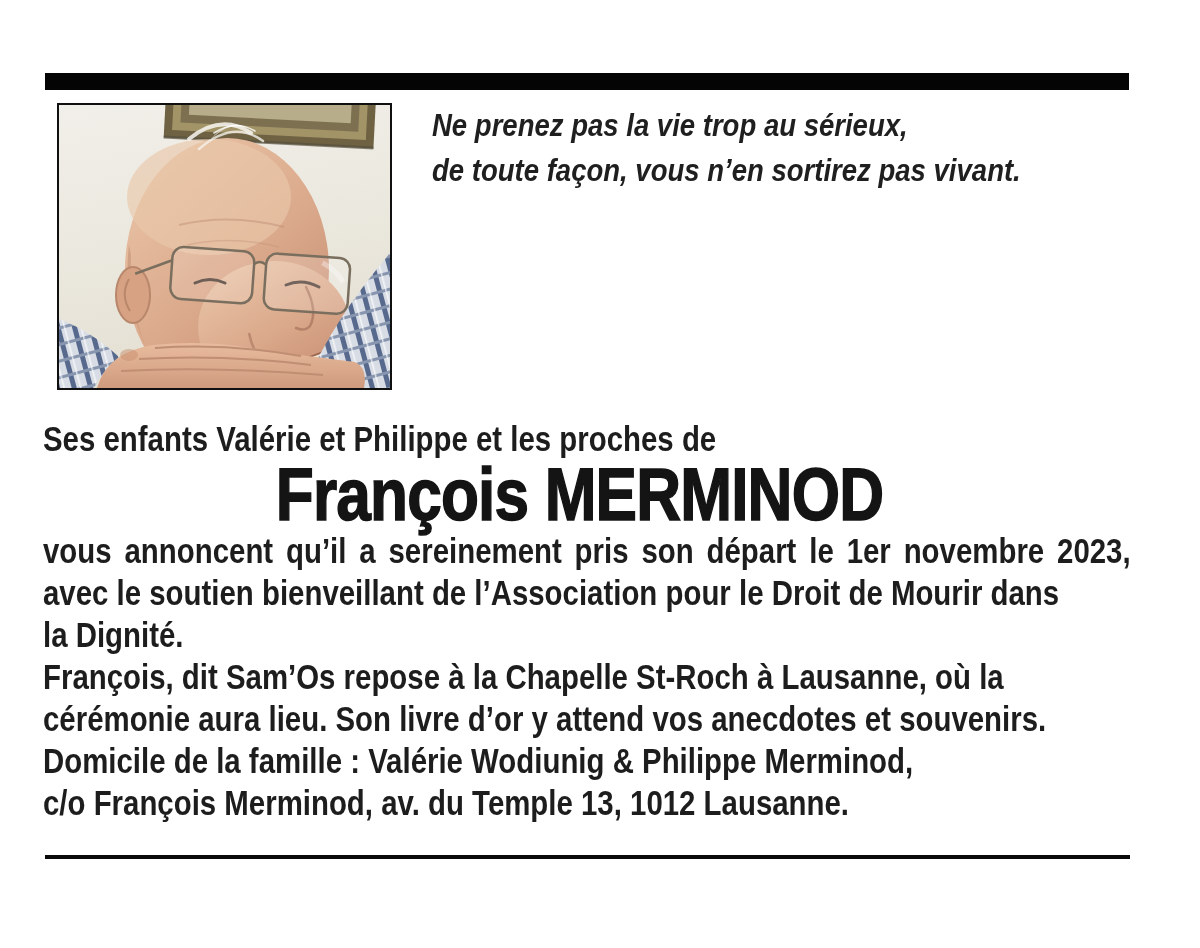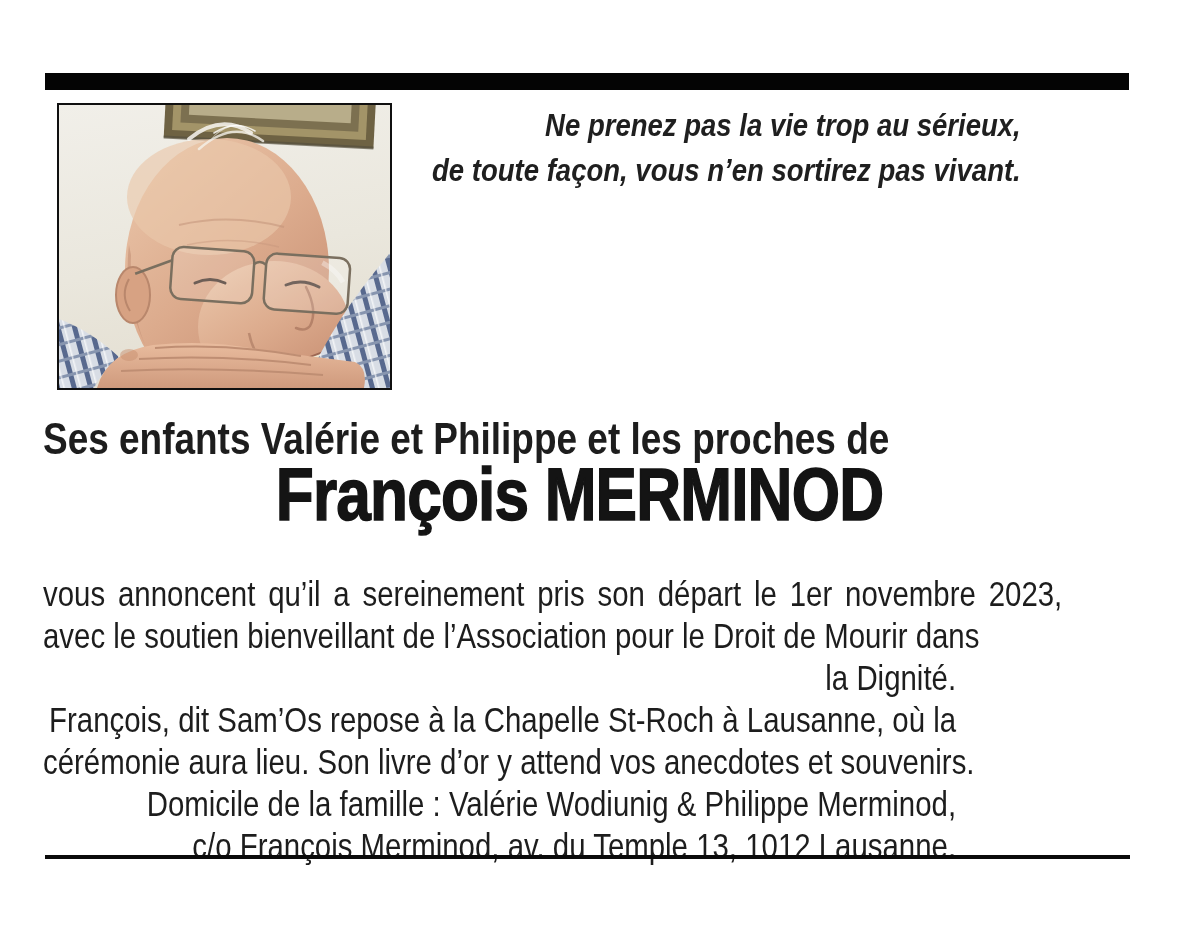--- a/index.html
+++ b/index.html
@@ -2,49 +2,49 @@
 <html><head>
 <meta charset="utf-8">
 <style>
   html,body { margin:0; padding:0; }
   body {
     width:1200px; height:948px; position:relative; overflow:hidden;
     background:#ffffff;
     font-family:"Liberation Sans", sans-serif;
     color:#1d1d1d;
   }
-  .abs { position:absolute;text-align:right; }
+  .abs { position:absolute; }
 
   
   .top-rule { left:45px; top:73px; width:1084px; height:17px; background:#040404; }
 
   
   .photo { left:57px; top:103px; width:331px; height:283px; border:2px solid #101010; background:#ebe8e0; }
   .photo svg { display:block; width:100%; height:100%; }
 
   
   .cond { white-space:nowrap; transform:scaleX(0.84); transform-origin:0 0; }
 
   
   .quote { left:432px; top:103px; font-size:32px; font-weight:bold; font-style:italic; line-height:45px; color:#1f1f1f; }
   .quote .cond { transform:scaleX(0.86); }
 
   
-  .intro { left:43px; top:418px; font-size:44px; font-weight:bold; line-height:42px; }
+  .intro { left:43px; top:418px; font-size:35px; font-weight:bold; line-height:42px; }
 
   
   .title-row { left:36px; top:455px; width:1087px; display:flex; justify-content:center; }
   .title-text {
     font-size:74px; font-weight:bold; line-height:80px; letter-spacing:-1px;
     white-space:nowrap; transform:scaleX(0.84); transform-origin:50% 0;
     color:#141414; -webkit-text-stroke:1.5px #141414;
   }
 
   
-  .body-text { left:43px; top:573px; width:1087px; font-size:35px; font-weight:normal; line-height:42px; }
+  .body-text { left:43px; top:530px; width:1087px; font-size:35px; font-weight:bold; line-height:42px; }
   .body-text .line { height:42px; }
   .body-text .stretched { word-spacing:0.16em; }
 
   
   .bottom-rule { left:45px; top:855px; width:1085px; height:4px; background:#0a0a0a; }
 </style>
 </head>
 <body>
 
 <div class="abs top-rule"></div>

